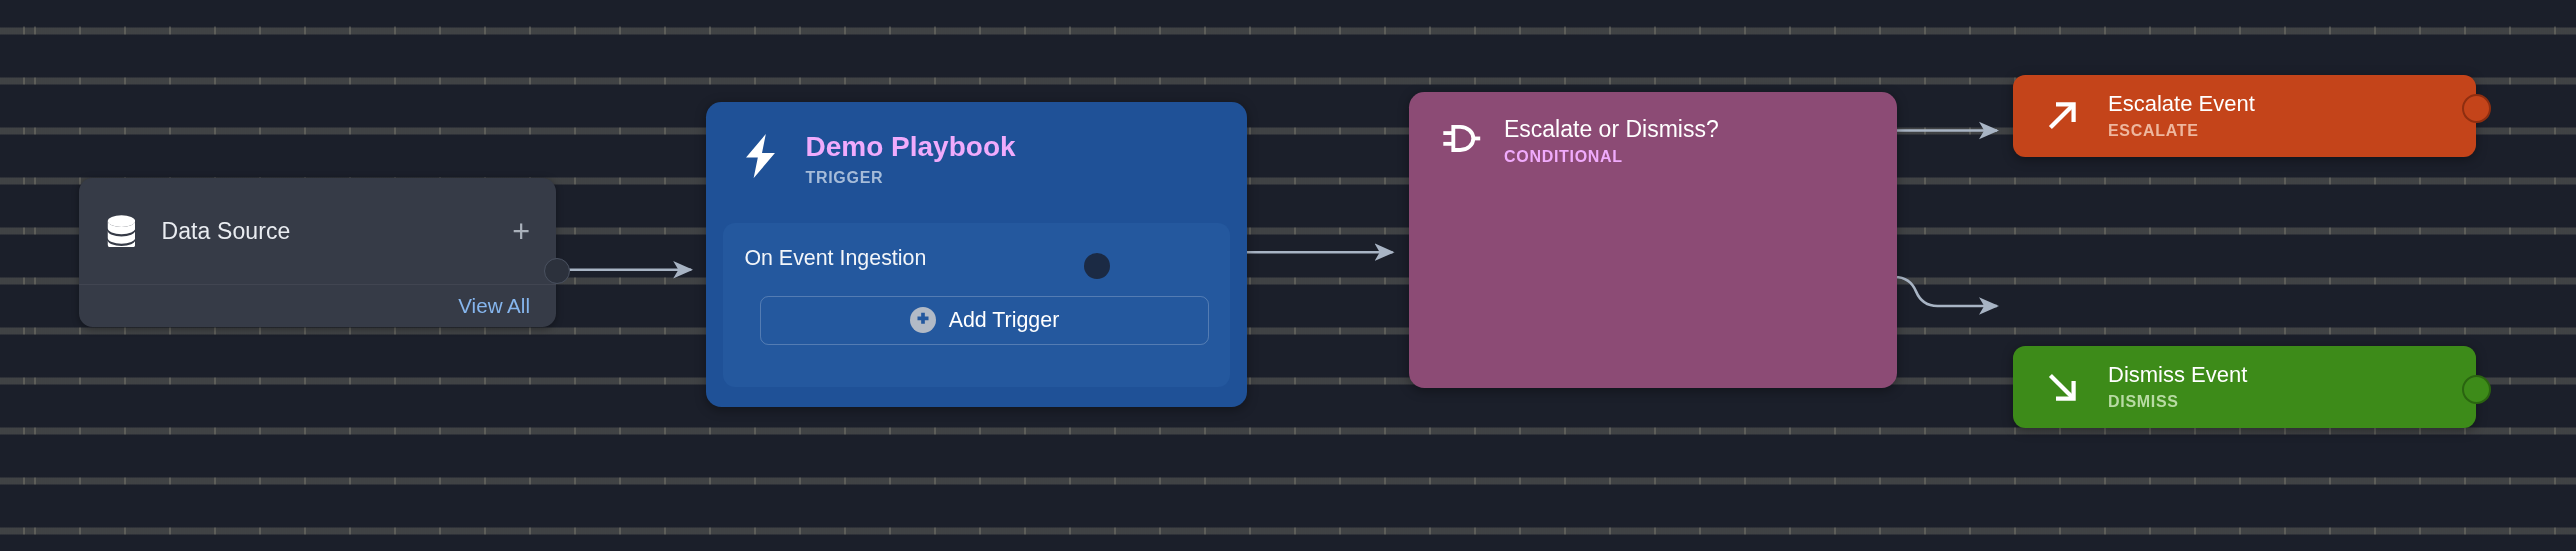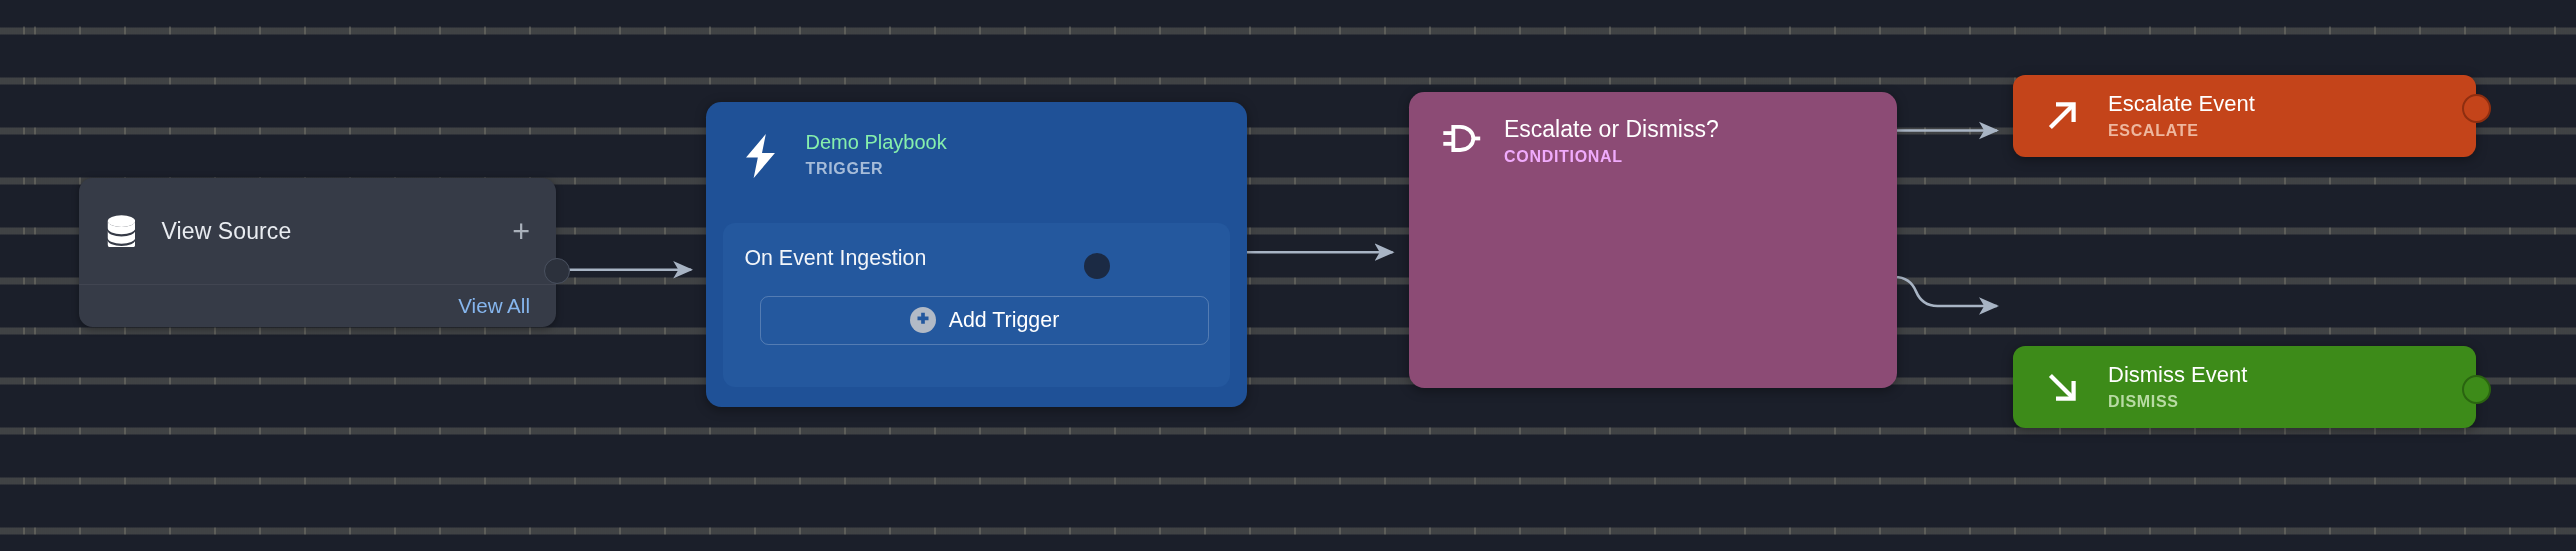--- a/index.html
+++ b/index.html
@@ -129,24 +129,25 @@
   #node-playbook .pb-head {
     display: flex;
     align-items: flex-start;
     padding: 12.2px 0 0 20px;
     height: 89px;
     box-sizing: border-box;
   }
   .bolt-icon { width: 35px; height: 44px; flex: 0 0 auto; margin-top: 1.5px;}
   #node-playbook .pb-titles { margin-left: 27.5px; }
   #node-playbook .pb-title {
-    color: #86efac;
-    font-size: 20px;
+    color: #f0abfc;
+    font-size: 28px;
     line-height: 1.05;
     white-space: nowrap;
+    font-weight: bold;
   }
   #node-playbook .pb-sub {
     color: #a6bcd9;
     font-size: 16px;
     font-weight: bold;
     letter-spacing: 0.7px;
     margin-top: 6.9px;
   }
   #node-playbook .pb-body {
     margin-top: 13.7px;
@@ -344,21 +345,21 @@
   <div class="node" id="node-datasource">
     <div class="ds-head">
       <span class="db-icon">
         <svg viewBox="0 0 38 42" xmlns="http://www.w3.org/2000/svg">
           <ellipse cx="19" cy="8" rx="18" ry="7.6" fill="#ffffff"></ellipse>
           <path d="M1 8 L1 17.5 A18 7.6 0 0 0 37 17.5 L37 8 A18 7.6 0 0 1 1 8 Z" fill="#ffffff"></path>
           <path d="M1 20.5 L1 30 A18 7.6 0 0 0 37 30 L37 20.5 A18 7.6 0 0 1 1 20.5 Z" fill="#ffffff"></path>
           <path d="M1 33 L1 39 A18 7.6 0 0 0 37 39 L37 33 A18 7.6 0 0 1 1 33 Z" fill="#ffffff"></path>
         </svg>
       </span>
-      <span class="ds-title">View Source</span>
+      <span class="ds-title">Data Source</span>
       <span class="ds-plus">+</span>
     </div>
     <div class="ds-foot">
       <span class="ds-viewall">View All</span>
     </div>
   </div>
   <div class="port" id="ds-out"></div>
 
   <div class="node" id="node-playbook">
     <div class="pb-head">

